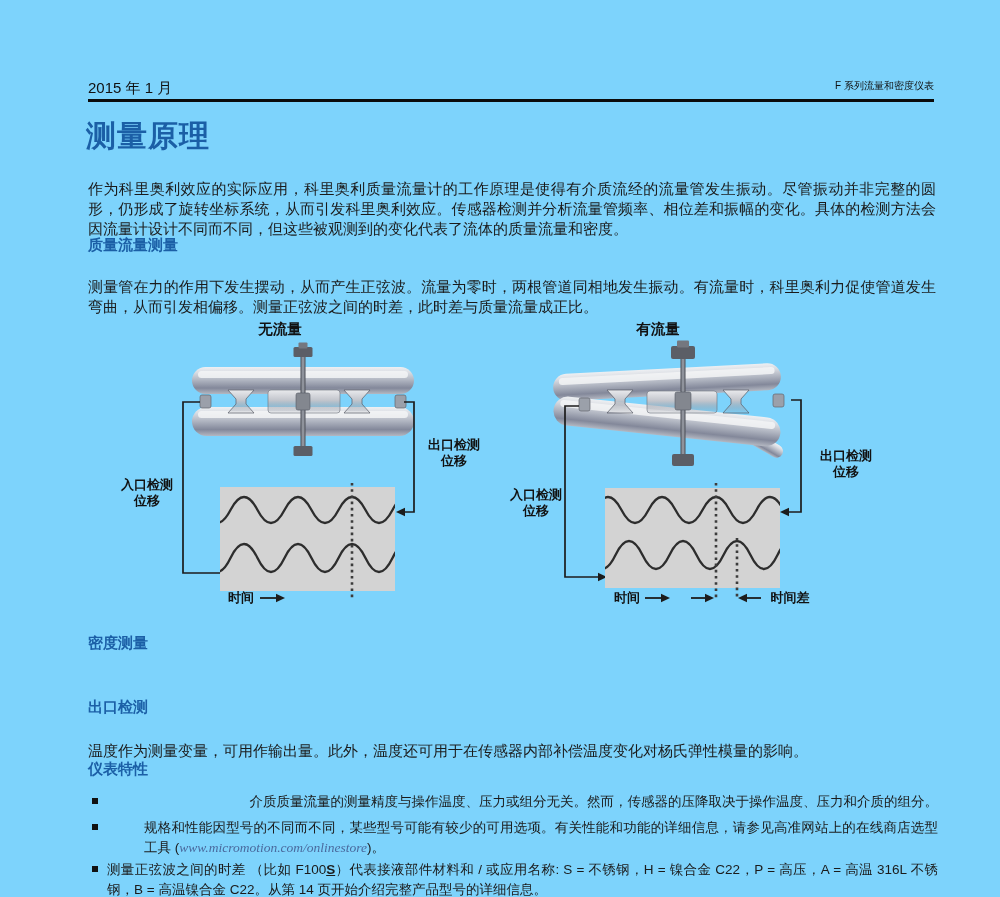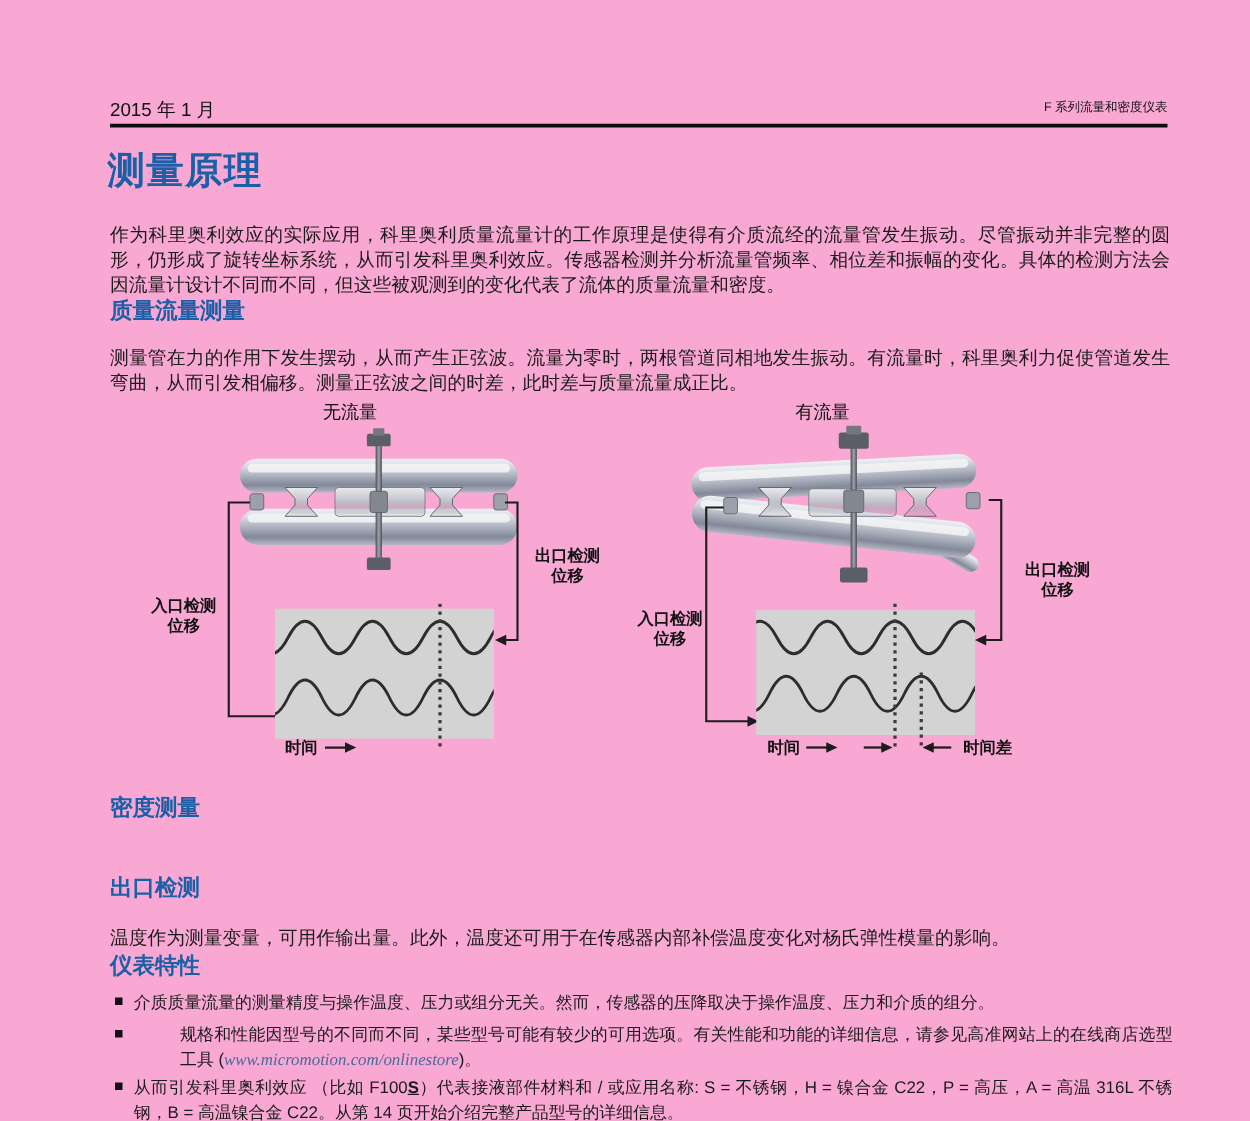--- a/index.html
+++ b/index.html
@@ -1,44 +1,44 @@
 <!DOCTYPE html>
 <html><head>
 <meta charset="utf-8">
 <style>
   html,body{margin:0;padding:0;background:#fff;}
-  .page{position:relative;width:1000px;height:897px;background:#f9a8d4;overflow:hidden;
+  .page{position:relative;width:1000px;height:897px;background:#7dd3fc;overflow:hidden;
         font-family:"Liberation Sans",sans-serif;color:#1b1b1b;}
   .abs{position:absolute;}
   .hdr-date{left:88px;top:79px;font-size:15px;color:#111;}
   .hdr-product{right:66px;top:79px;font-size:10px;color:#111;}
   .hdr-rule{left:88px;top:99px;width:846px;height:3px;background:#0b0b0b;}
   h1.page-title{position:absolute;left:86px;top:116px;margin:0;font-size:30px;font-weight:bold;
         color:#1b5fa6;letter-spacing:1px;}
   .body-text{font-size:15px;line-height:20px;text-align:justify;color:#1b1b1b;}
   .intro{left:88px;top:164px;width:848px;}
-  h2.sec{position:absolute;margin:0;font-size:18px;font-weight:bold;color:#1b5fa6;left:88px;}
+  h2.sec{position:absolute;margin:0;font-size:15px;font-weight:bold;color:#1b5fa6;left:88px;}
   .sec-massflow{top:236px;}
   .p-massflow{left:88px;top:262px;width:848px;}
   .sec-density{top:634px;}
   .p-density{left:88px;top:660px;width:848px;}
   .sec-temp{top:698px;}
   .p-temp{left:88px;top:726px;width:848px;}
   .sec-features{top:760px;}
-  .bullet{left:92px;width:846px;display:flex;gap:9px;}
+  .bullet{left:92px;width:846px;display:flex;gap:9px;justify-content:space-between;}
   .bullet .sq{flex:0 0 auto;width:6px;height:6px;background:#111;margin-top:6px;}
   .bullet .btxt{font-size:13.5px;line-height:20px;text-align:justify;}
   .bullet-1{top:792px;}
   .bullet-2{top:818px;gap:46px;}
   .bullet-3{top:860px;}
   .weblink{font-family:"Liberation Serif",serif;font-style:italic;color:#4a6a9e;text-decoration:none;}
   .model-s{font-weight:bold;text-decoration:underline;}
   .diag-label{position:absolute;font-size:13px;font-weight:bold;color:#111;white-space:pre-line;
         text-align:center;line-height:16px;}
-  .diag-title{position:absolute;font-size:14.5px;font-weight:normal;color:#111;text-align:center;}
+  .diag-title{position:absolute;font-size:14.5px;font-weight:bold;color:#111;text-align:center;}
 </style>
 </head>
 <body>
 
 <div class="page">
 
   <div class="abs hdr-date">2015 年 1 月</div>
   <div class="abs hdr-product">F 系列流量和密度仪表</div>
   <div class="abs hdr-rule"></div>
 
@@ -191,16 +191,16 @@
     <span class="btxt">介质质量流量的测量精度与操作温度、压力或组分无关。然而，传感器的压降取决于操作温度、压力和介质的组分。</span>
   </div>
 
   <div class="abs bullet bullet-2">
     <span class="sq"></span>
     <span class="btxt"><span>规格和性能因型号的不同而不同，某些型号可能有较少的可用选项。有关性能和功能的详细信息，请参见高准网站上的在线商店选型工具 (</span><a href="#" class="weblink">www.micromotion.com/onlinestore</a><span>)。</span></span>
   </div>
 
   <div class="abs bullet bullet-3">
     <span class="sq"></span>
-    <span class="btxt"><span>从而引发科里奥利效应 （比如 F100</span><span class="model-s">S</span><span>）代表接液部件材料和 / 或应用名称: S = 不锈钢，H = 镍合金 C22，P = 高压，A = 高温 316L 不锈钢，B = 高温镍合金 C22。从第 14 页开始介绍完整产品型号的详细信息。</span></span>
+    <span class="btxt"><span>测量正弦波之间的时差 （比如 F100</span><span class="model-s">S</span><span>）代表接液部件材料和 / 或应用名称: S = 不锈钢，H = 镍合金 C22，P = 高压，A = 高温 316L 不锈钢，B = 高温镍合金 C22。从第 14 页开始介绍完整产品型号的详细信息。</span></span>
   </div>
 
 </div>
 
 </body></html>

